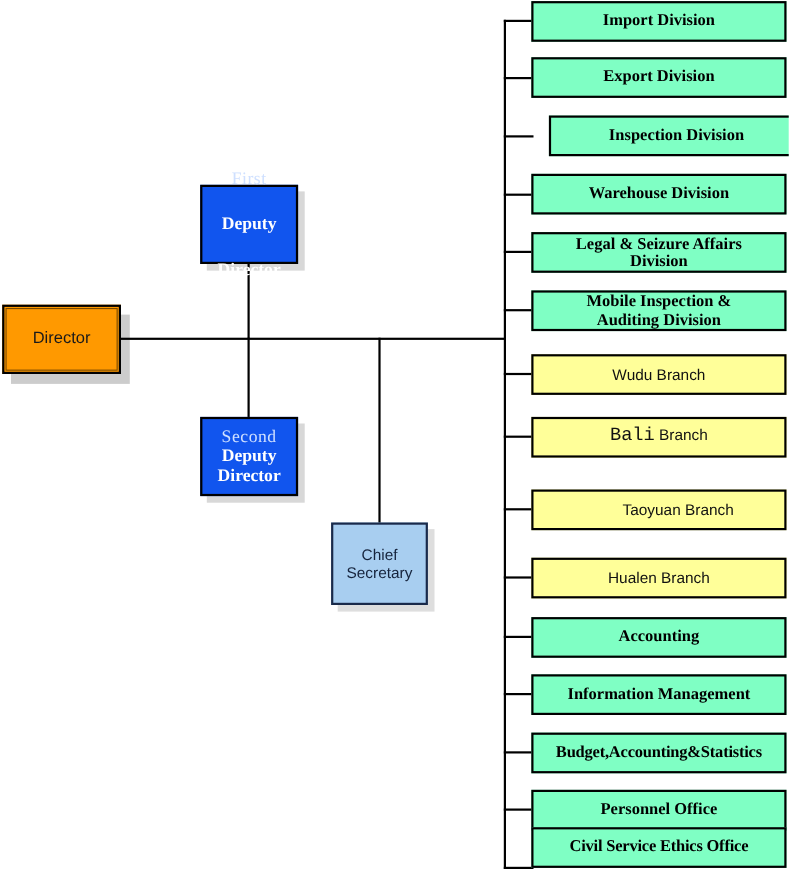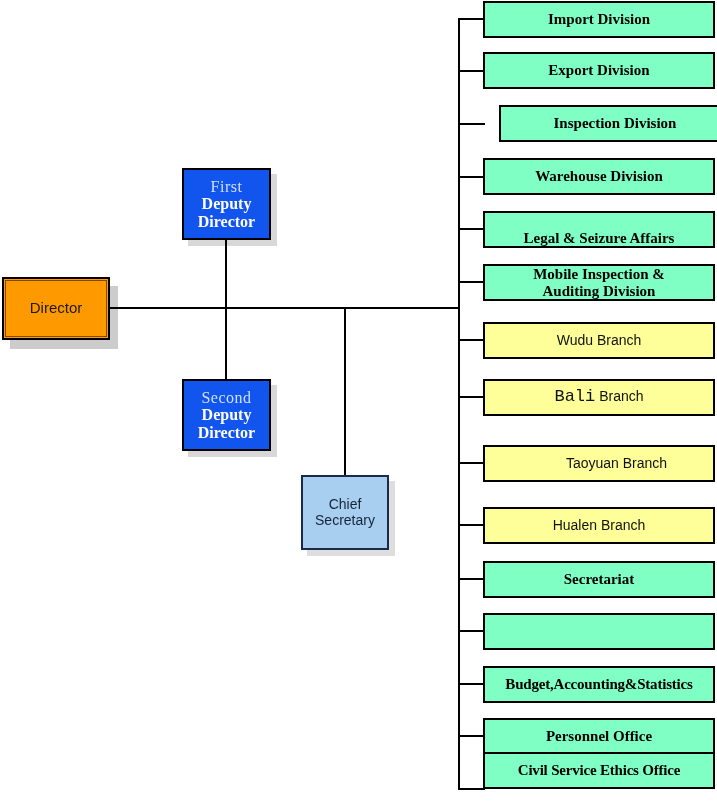--- a/index.html
+++ b/index.html
@@ -66,21 +66,21 @@
     color: #cfe0ff;
     font-size: 16px;
     letter-spacing: .5px;
   }
   .deputy-shadow {
     position: absolute;
     width: 89px; height: 72px;
     background: #d8d8d8;
     z-index: 0;
   }
-  .node-first  { left: 182px; top: 168px; }
+  .node-first  { left: 182px; top: 168px; gap: 24px; }
   .shadow-first { left: 188px; top: 174px; }
   .node-second { left: 182px; top: 379px; }
   .shadow-second { left: 188px; top: 385px; }
 
   
   .node-chief {
     left: 301px; top: 475px;
     width: 88px; height: 75px;
     background: #A8CEF0;
     border: 2px solid #1a2a4a;
@@ -193,42 +193,42 @@
       <div class="node unit green" style="top: 52px; z-index: 2;">
         <div><span>Export Division</span></div>
       </div>
       <div class="node unit green" style="top: 105px; z-index: 2; margin-left: 16px;">
         <div><span>Inspection Division</span></div>
       </div>
       <div class="node unit green" style="top: 158px; z-index: 2;">
         <div><span>Warehouse Division</span></div>
       </div>
       <div class="node unit green" style="top: 211px; z-index: 2; align-items: flex-end;">
-        <div><span>Legal &amp; Seizure Affairs</span></div>
+        <div><span>Legal &amp; Seizure Affairs</span><span class="l2">Division</span></div>
       </div>
       <div class="node unit green" style="top: 264px; z-index: 2;">
         <div><span>Mobile Inspection &amp;</span><span class="l2">Auditing Division</span></div>
       </div>
       <div class="node unit yellow" style="top: 322px; z-index: 2; text-align: right;">
         <div><span>Wudu Branch</span></div>
       </div>
       <div class="node unit yellow" style="top: 379px; z-index: 2;">
         <div><span class="serif-word">Bali</span><span> Branch</span></div>
       </div>
       <div class="node unit yellow" style="top: 445px; z-index: 2; padding-left: 35px;">
         <div><span>Taoyuan Branch</span></div>
       </div>
       <div class="node unit yellow" style="top: 507px; z-index: 2;">
         <div><span>Hualen Branch</span></div>
       </div>
       <div class="node unit green" style="top: 561px; z-index: 2;">
-        <div><span>Secretariat</span></div>
+        <div><span>Accounting</span></div>
       </div>
       <div class="node unit green" style="top: 613px; z-index: 2;">
-        <div></div>
+        <div><span>Information Management</span></div>
       </div>
       <div class="node unit green tight" style="top: 666px; z-index: 2;">
         <div><span>Budget,Accounting&amp;Statistics</span></div>
       </div>
       <div class="node unit green" style="top: 718px; z-index: 2;">
         <div><span>Personnel Office</span></div>
       </div>
       <div class="node unit green tight" style="top: 752px; z-index: 2;">
         <div><span>Civil Service Ethics Office</span></div>
       </div>

